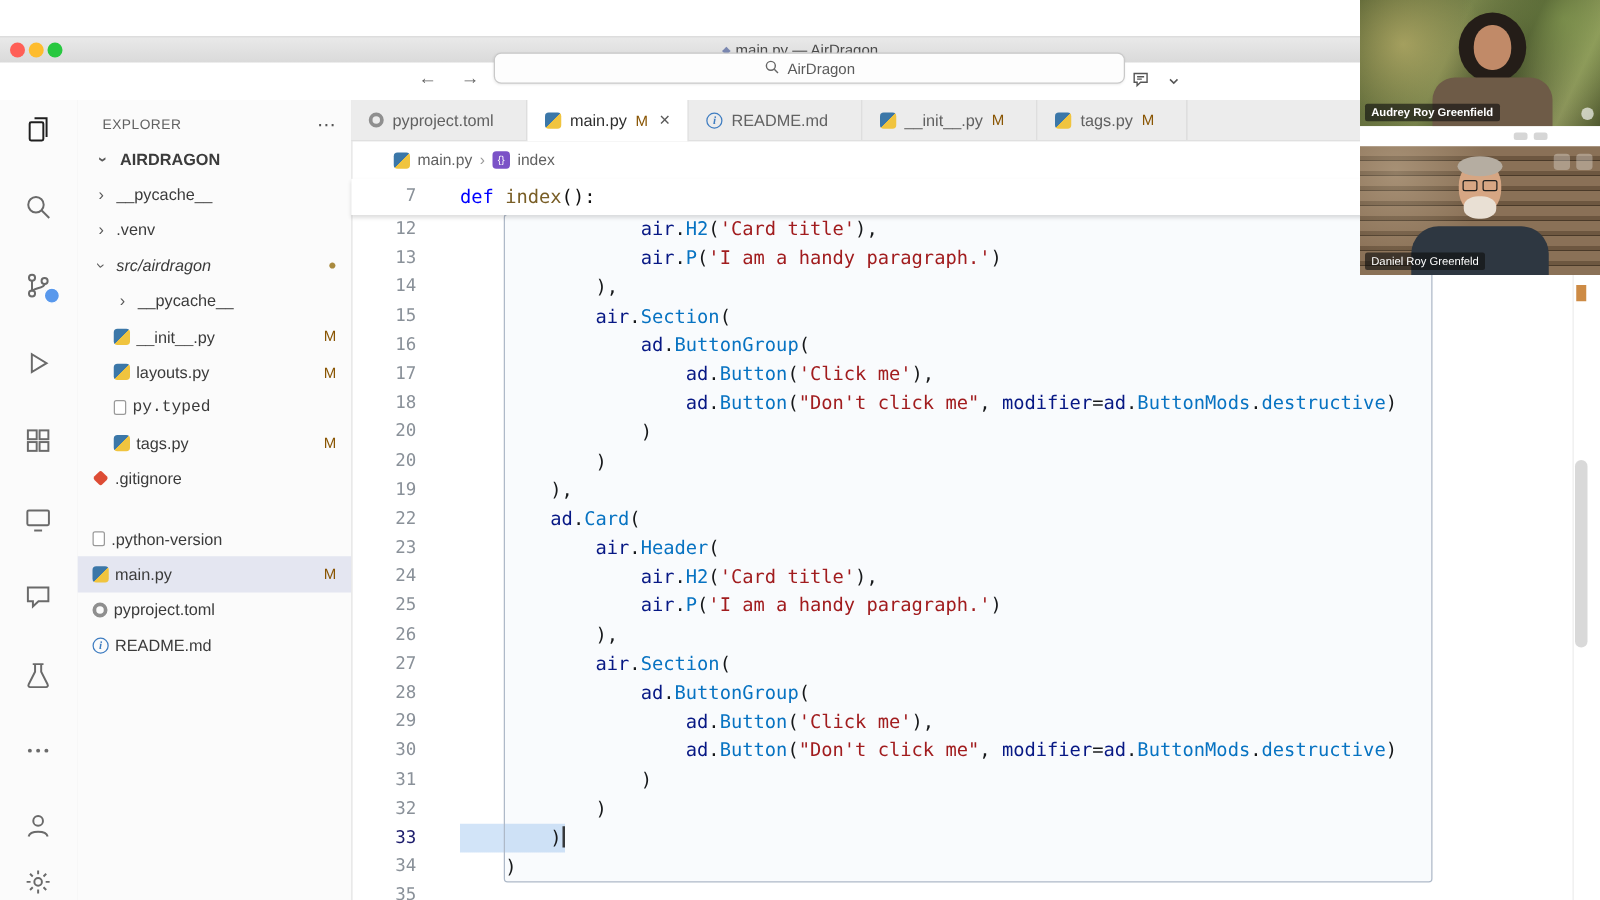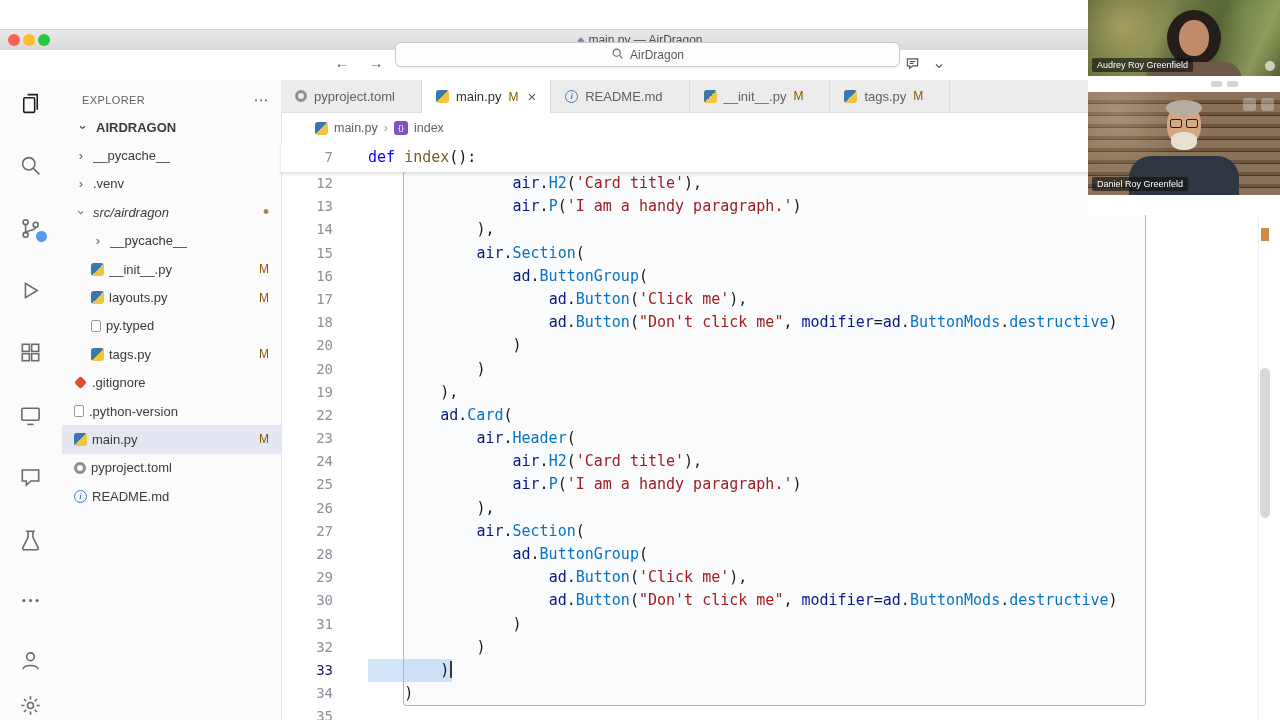--- a/index.html
+++ b/index.html
@@ -88,24 +88,24 @@
   .caret{display:inline-block;width:2px;height:17px;background:#333;vertical-align:-3px;margin-left:1px;}
   .sel-box{position:absolute;left:122px;top:28px;width:741px;height:533px;border:1px solid #aeb9c8;border-radius:3px;
     background:rgba(130,170,220,.05);pointer-events:none;z-index:4;}
   .ov-line{position:absolute;left:977px;top:0;bottom:0;width:1px;background:#ededed;}
   .ov-marker{position:absolute;left:980px;top:85px;width:8px;height:13px;background:#cd8b45;}
   .ov-thumb{position:absolute;left:979px;top:225px;width:10px;height:150px;background:rgba(120,120,120,.28);border-radius:5px;}
 
   
   .videos{position:absolute;left:1088px;top:0;width:192px;height:215px;background:#fff;z-index:50;}
   .tile{position:relative;width:192px;overflow:hidden;}
-  .tile1{height:76px;background:
+  .tile1{height:101px;background:
     radial-gradient(circle at 18% 35%, rgba(214,196,120,.55), rgba(0,0,0,0) 38%),
     radial-gradient(circle at 85% 15%, rgba(150,180,90,.5), rgba(0,0,0,0) 45%),
-    linear-gradient(115deg,#556032,#76814a 38%,#3c4426 62%,#8a925a 85%,#50592f);}
+    linear-gradient(115deg,#556032,#76814a 38%,#3c4426 62%,#8a925a 85%,#50592f); font-weight: bold;}
   .tile2{height:103px;background:
     radial-gradient(circle at 15% 20%, rgba(255,240,210,.25), rgba(0,0,0,0) 40%),
     repeating-linear-gradient(180deg,#8a7157 0 8px,#6d5740 8px 11px,#4a3a29 11px 12px);}
   .vstrip{height:16px;background:#fff;position:relative;}
   .vs-ctl{position:absolute;top:5px;width:11px;height:6px;background:#d6d6d6;border-radius:2px;}
   .vs-ctl.a{right:58px}.vs-ctl.b{right:42px}
   .p1-hair{position:absolute;left:50%;margin-left:-17px;top:10px;width:54px;height:56px;border-radius:50%;background:#241d18;}
   .p1-face{position:absolute;left:50%;margin-left:-5px;top:20px;width:30px;height:36px;border-radius:48%;background:#c18a68;}
   .p1-body{position:absolute;left:50%;margin-left:-38px;top:62px;width:96px;height:40px;border-radius:18px 18px 0 0;background:#6e5b47;}
   .p2-shoulders{position:absolute;left:50%;margin-left:-55px;top:64px;width:110px;height:45px;border-radius:22px 22px 0 0;background:#2e3741;}
@@ -233,34 +233,34 @@
         <div class="sb-row" style="padding-left: 29px;">
           <span class="chip chip-python"></span>
           <span class="sb-label">__init__.py</span>
           <span class="sb-badge">M</span>
         </div>
         <div class="sb-row" style="padding-left: 29px;">
           <span class="chip chip-python"></span>
           <span class="sb-label">layouts.py</span>
           <span class="sb-badge">M</span>
         </div>
-        <div class="sb-row" style="padding-left: 29px;">
+        <div class="sb-row" style="padding-left: 29px; font-family: Liberation Mono, monospace;">
           <span class="chip chip-file"></span>
           <span class="sb-label">py.typed</span>
         </div>
         <div class="sb-row" style="padding-left: 29px;">
           <span class="chip chip-python"></span>
           <span class="sb-label">tags.py</span>
           <span class="sb-badge">M</span>
         </div>
         <div class="sb-row" style="padding-left: 12px;">
           <span class="chip chip-git"></span>
           <span class="sb-label">.gitignore</span>
         </div>
-        <div class="sb-row" style="padding-left: 12px;">
+        <div class="sb-row" style="padding-left: 12px; margin-top: 20px;">
           <span class="chip chip-file"></span>
           <span class="sb-label">.python-version</span>
         </div>
         <div class="sb-row selected" style="padding-left: 12px;">
           <span class="chip chip-python"></span>
           <span class="sb-label">main.py</span>
           <span class="sb-badge">M</span>
         </div>
         <div class="sb-row" style="padding-left: 12px;">
           <span class="chip chip-gear"></span>

